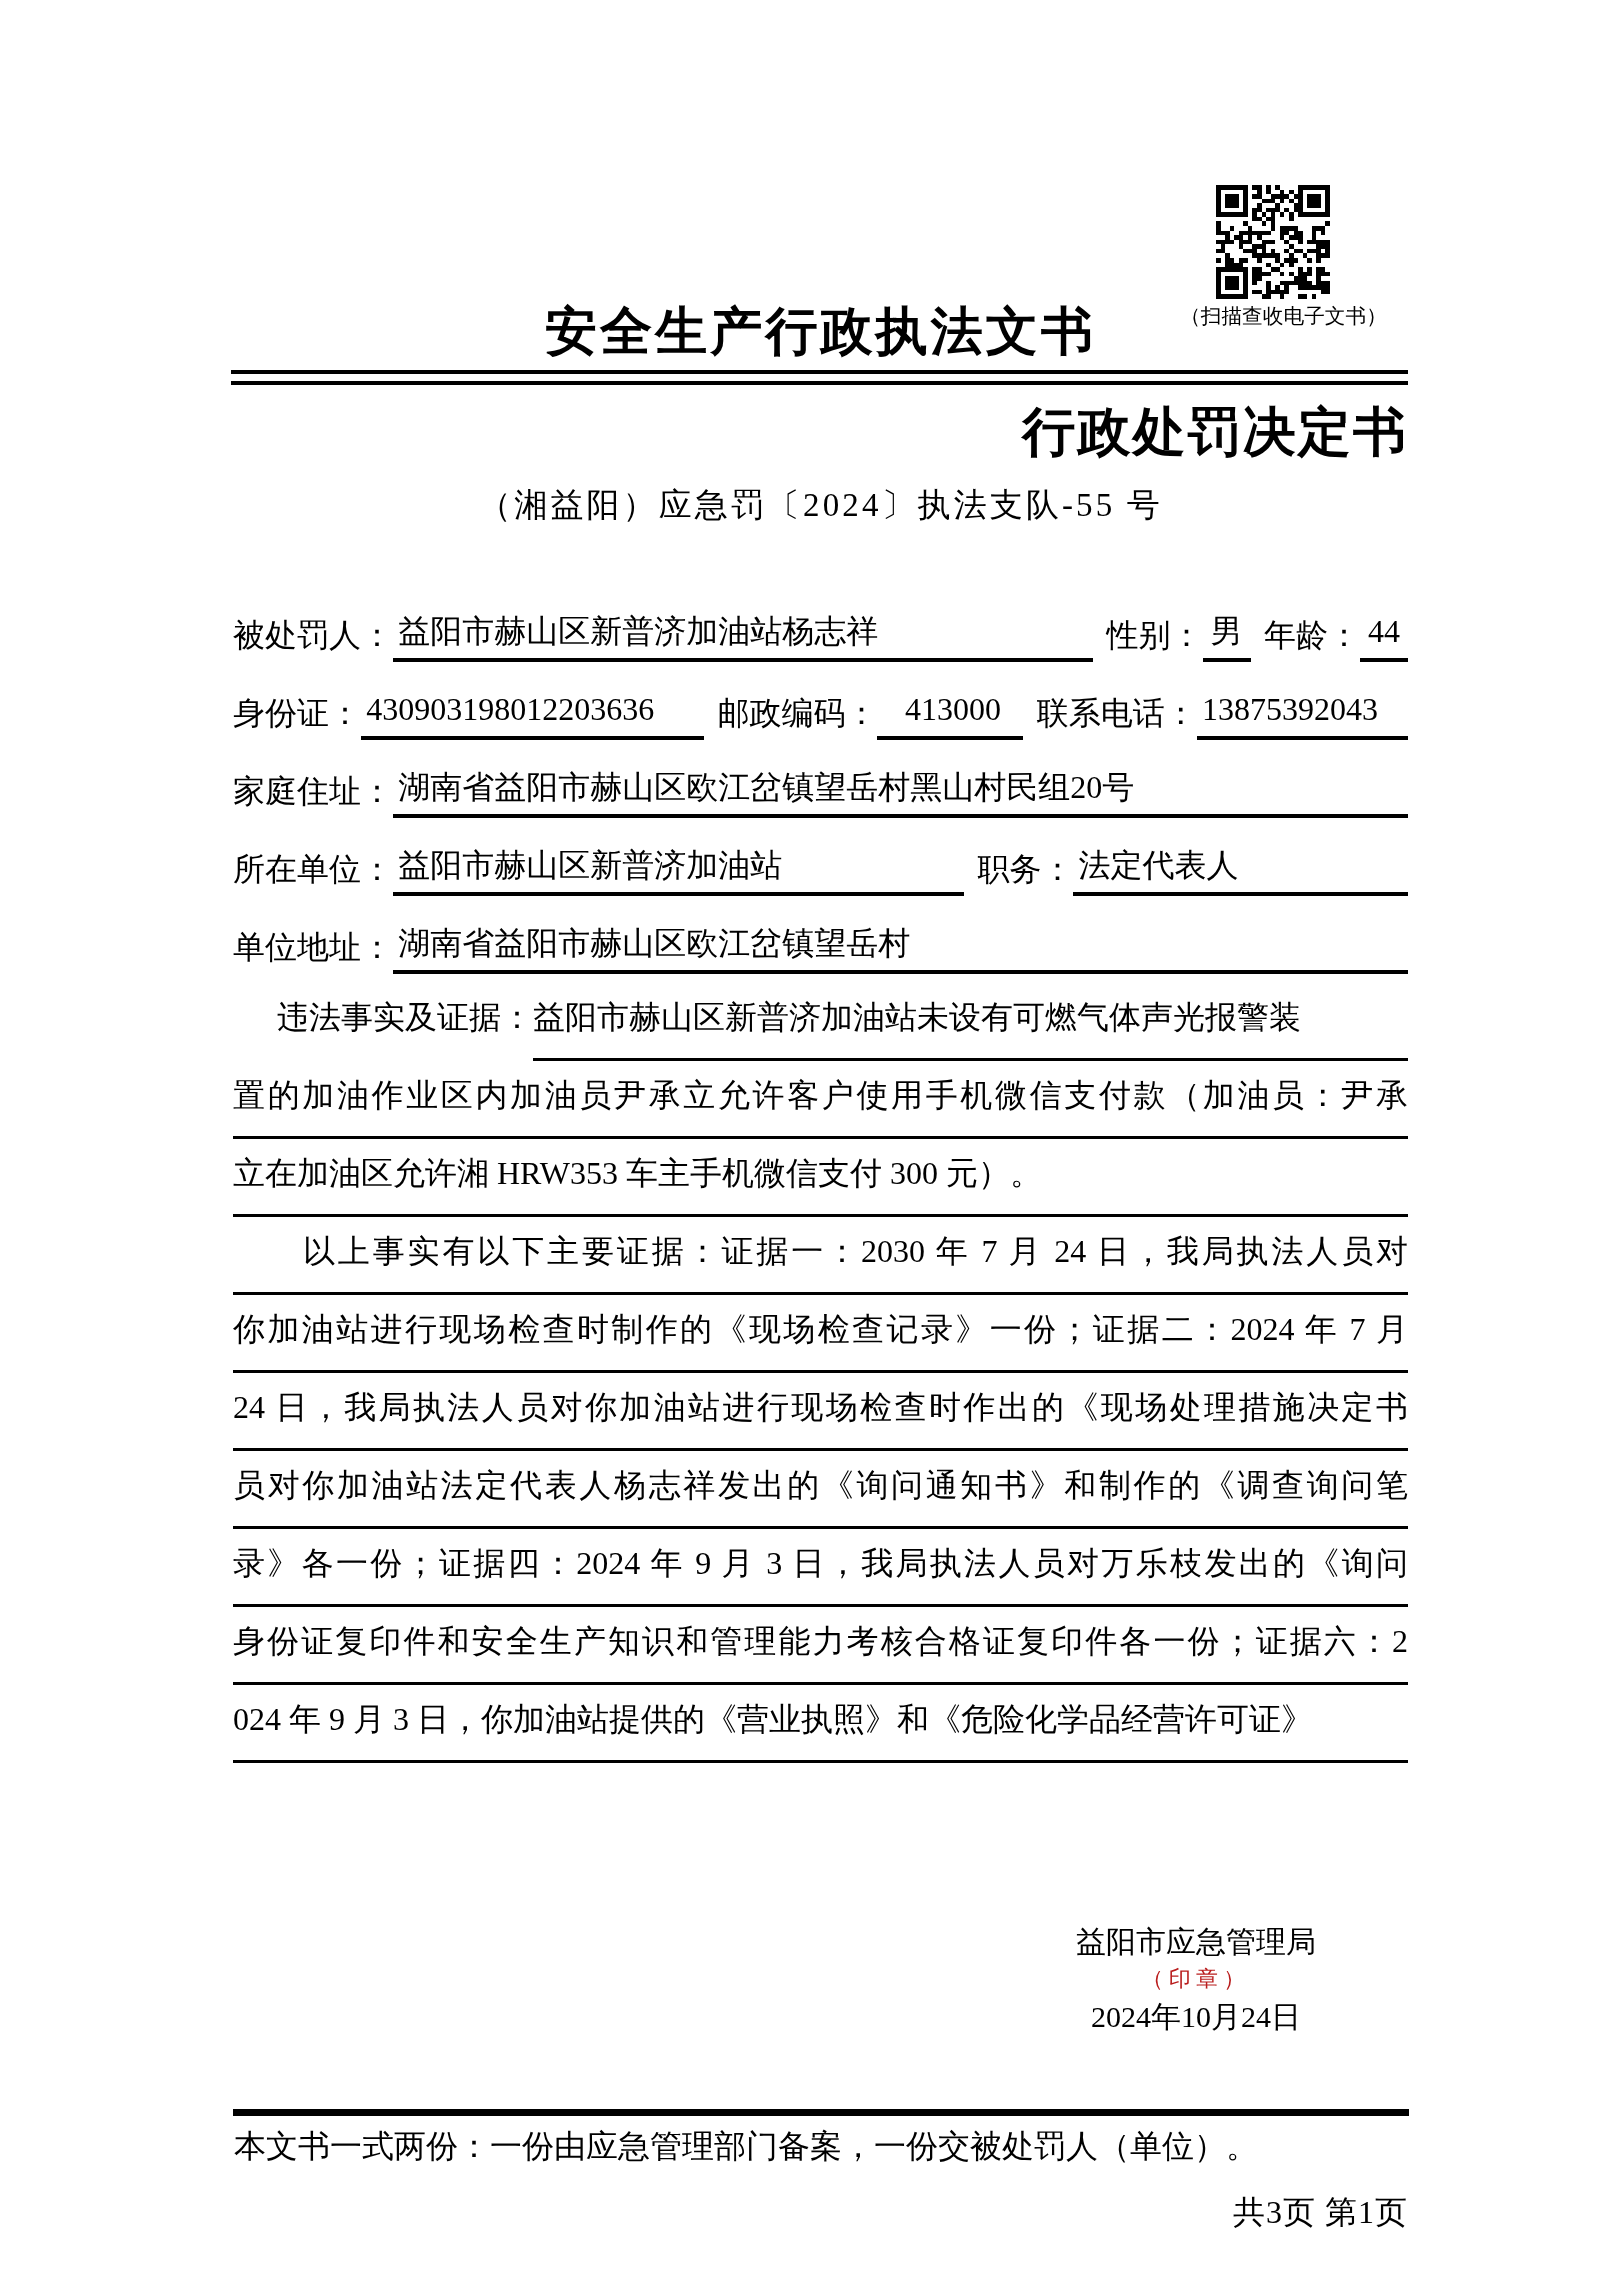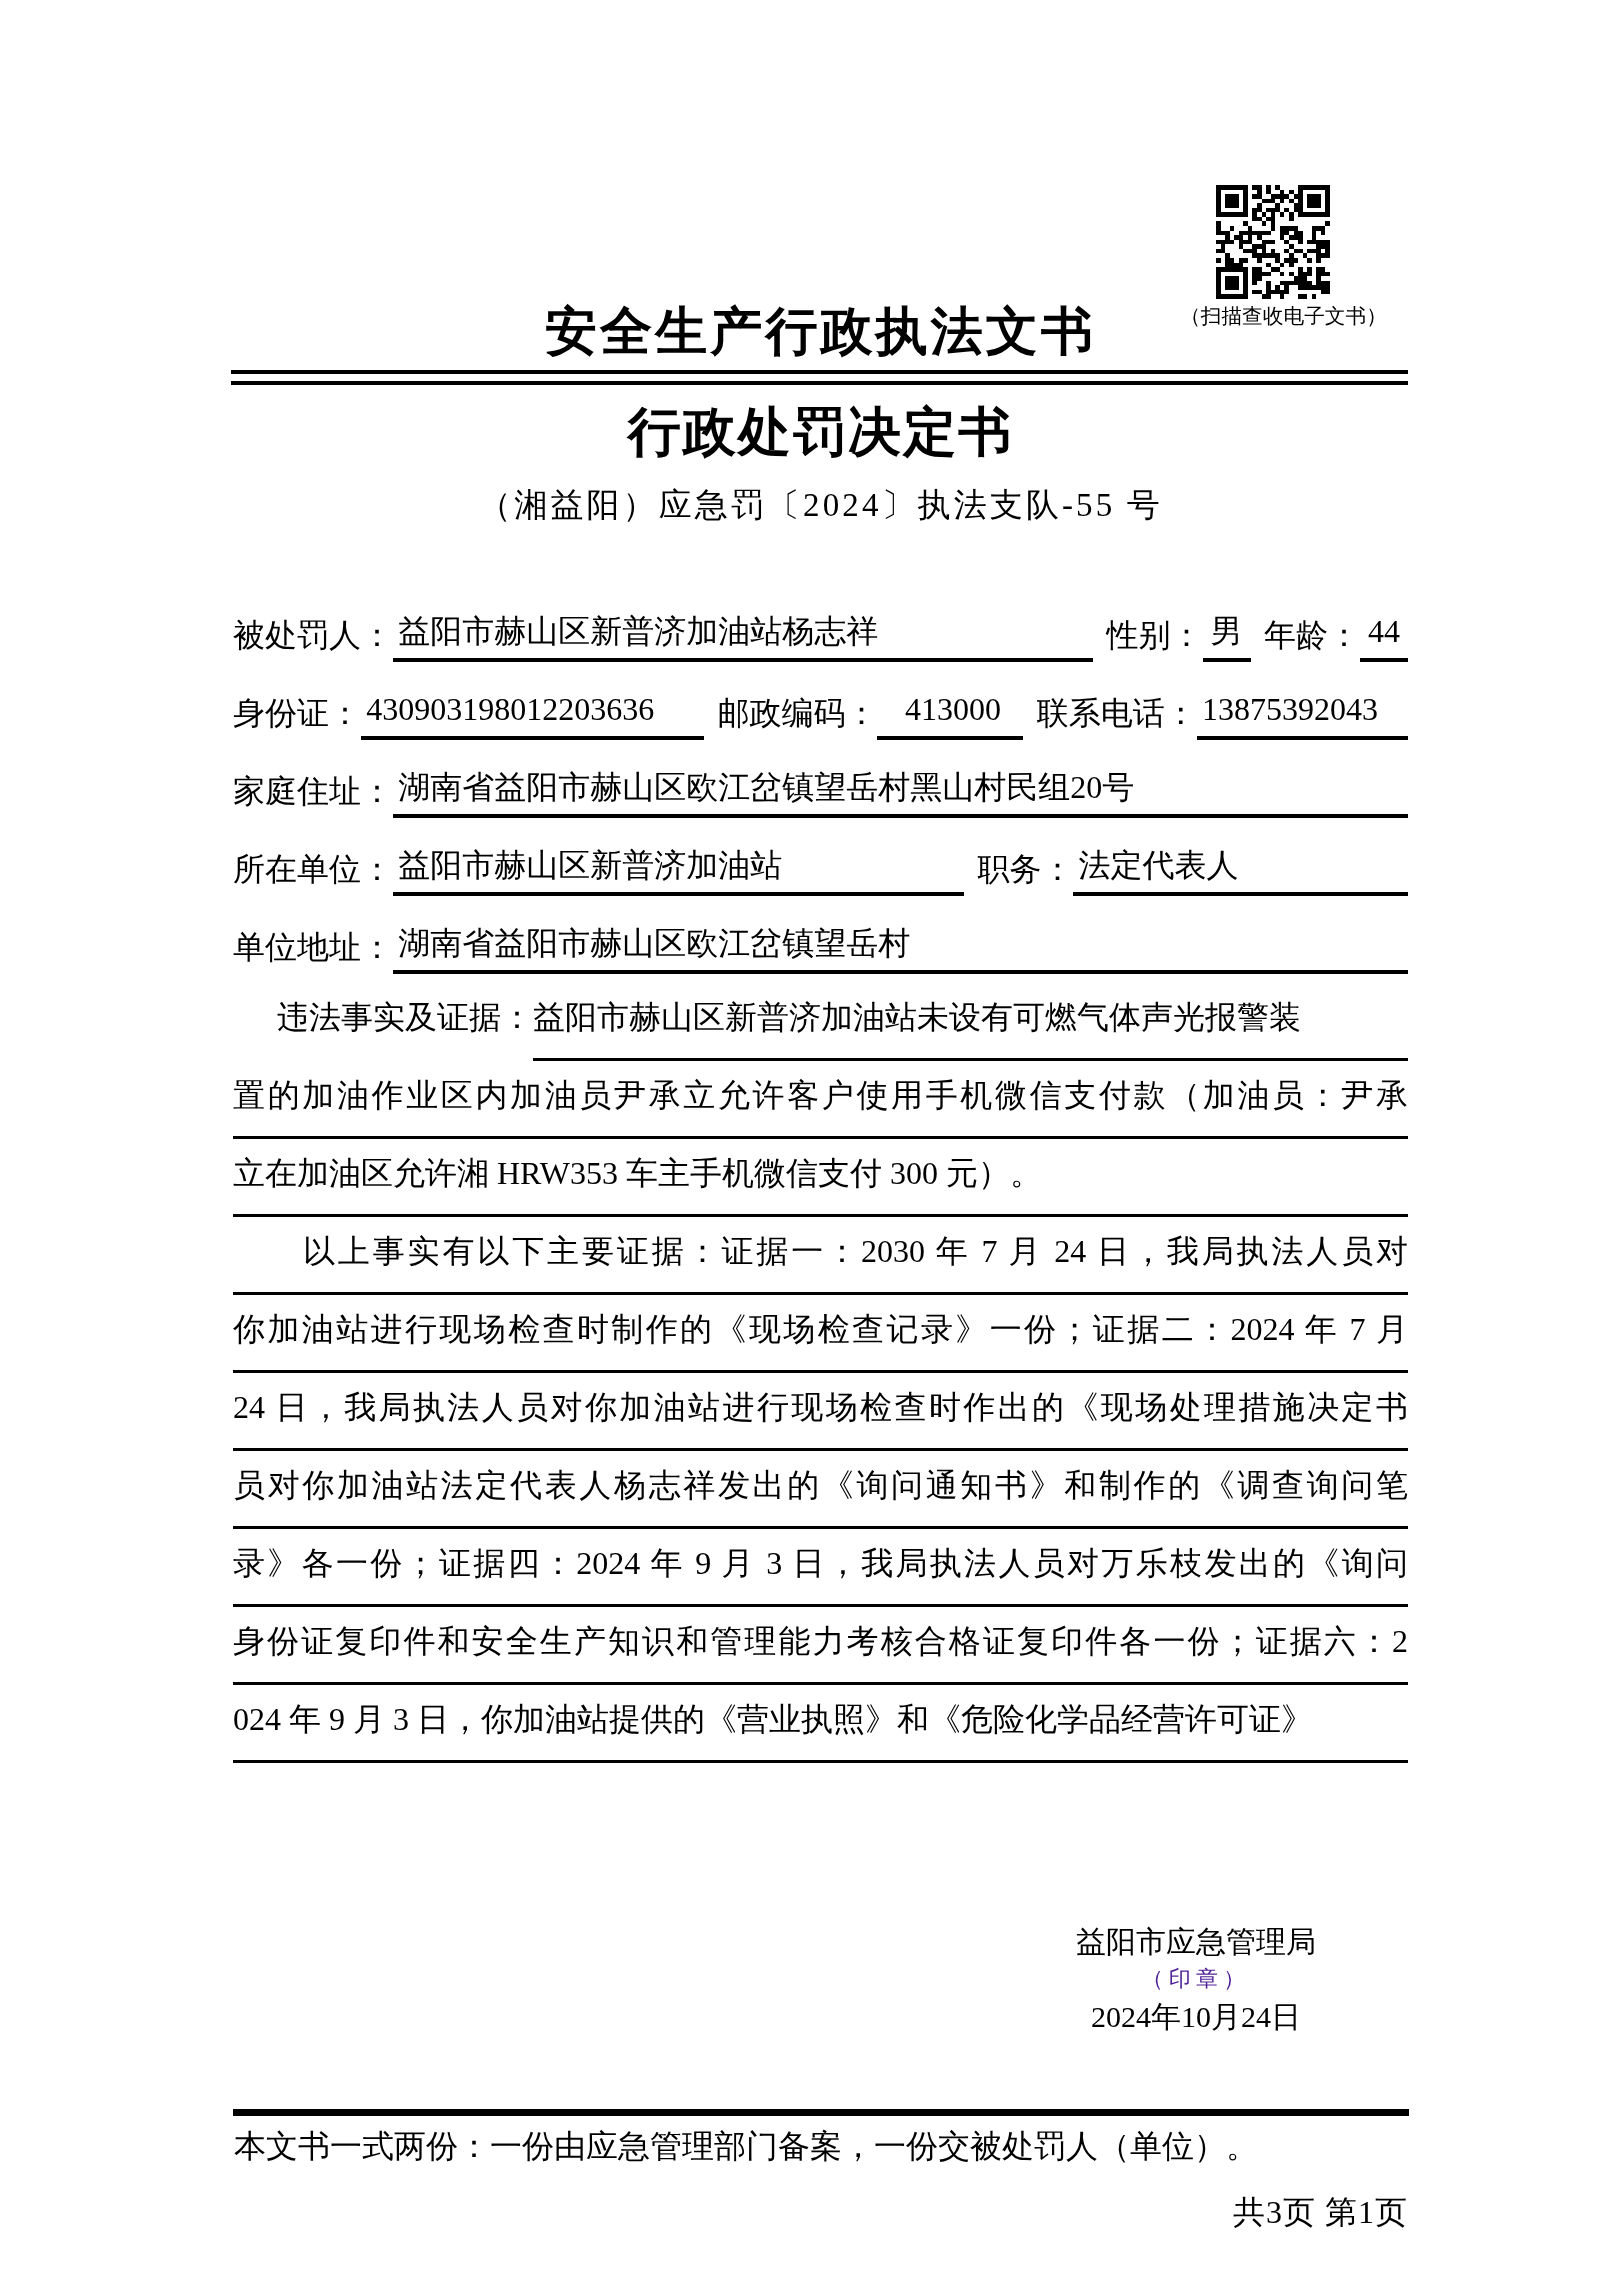--- a/index.html
+++ b/index.html
@@ -21,21 +21,21 @@
     position:absolute; left:233px; top:303px; width:1175px;
     text-align:center; font-size:52px; font-weight:bold; letter-spacing:3.1px;
     line-height:58px; white-space:nowrap;
   }
   .double-rule {
     position:absolute; left:231px; top:370px; width:1177px; height:14.5px;
     border-top:4.7px solid #000; border-bottom:4.7px solid #000;
   }
   .doc-title {
     position:absolute; left:233px; top:396px; width:1175px;
-    text-align:center; font-size:53px; font-weight:bold; letter-spacing:2.1px;
+    text-align:right; font-size:53px; font-weight:bold; letter-spacing:2.1px;
     line-height:72px; white-space:nowrap;
   }
   .doc-number {
     position:absolute; left:233px; top:477px; width:1175px;
     text-align:center; font-size:33px; letter-spacing:3.1px;
     line-height:57px; white-space:nowrap;
   }
   
   .fields { position:absolute; left:233px; top:584px; width:1175px; }
   .frow { display:flex; align-items:flex-end; height:78px; padding-top:8.3px; font-size:32px; }
@@ -53,21 +53,21 @@
   
   .body-lines { position:absolute; left:233px; top:983px; width:1175px; }
   .bline { display:flex; height:78px; padding-top:8.3px; font-size:32px; }
   .bline .lab { white-space:nowrap; line-height:53px; flex:none; }
   .bline .u { line-height:53px; border-bottom:3.6px solid #000; display:block; width:100%; }
   .bline .txt { flex:1 1 auto; }
   .bline .just { text-align:justify; text-align-last:justify; }
   
   .signature { position:absolute; right:304px; top:1920px; text-align:center;margin-left:26px; }
   .sig-agency { font-size:30px; line-height:43px; white-space:nowrap; }
-  .sig-seal   { font-size:22px; line-height:32px; color:#4c1d95; letter-spacing:5.2px; }
+  .sig-seal   { font-size:22px; line-height:32px; color:#b91c1c; letter-spacing:5.2px; }
   .sig-date   { font-size:30px; line-height:43px; white-space:nowrap; }
   .footer-rule { position:absolute; left:233px; top:2109px; width:1176px; height:6.7px; background:#000; }
   .footer-note { position:absolute; left:234px; top:2119px; width:1175px; font-size:32px; line-height:54px; white-space:nowrap; }
   .page-info   { position:absolute; left:233px; top:2186px; width:1175px; text-align:right; font-size:32px; line-height:52px; letter-spacing:1px; }
 </style>
 </head>
 <body>
 
 <div class="page">
 

